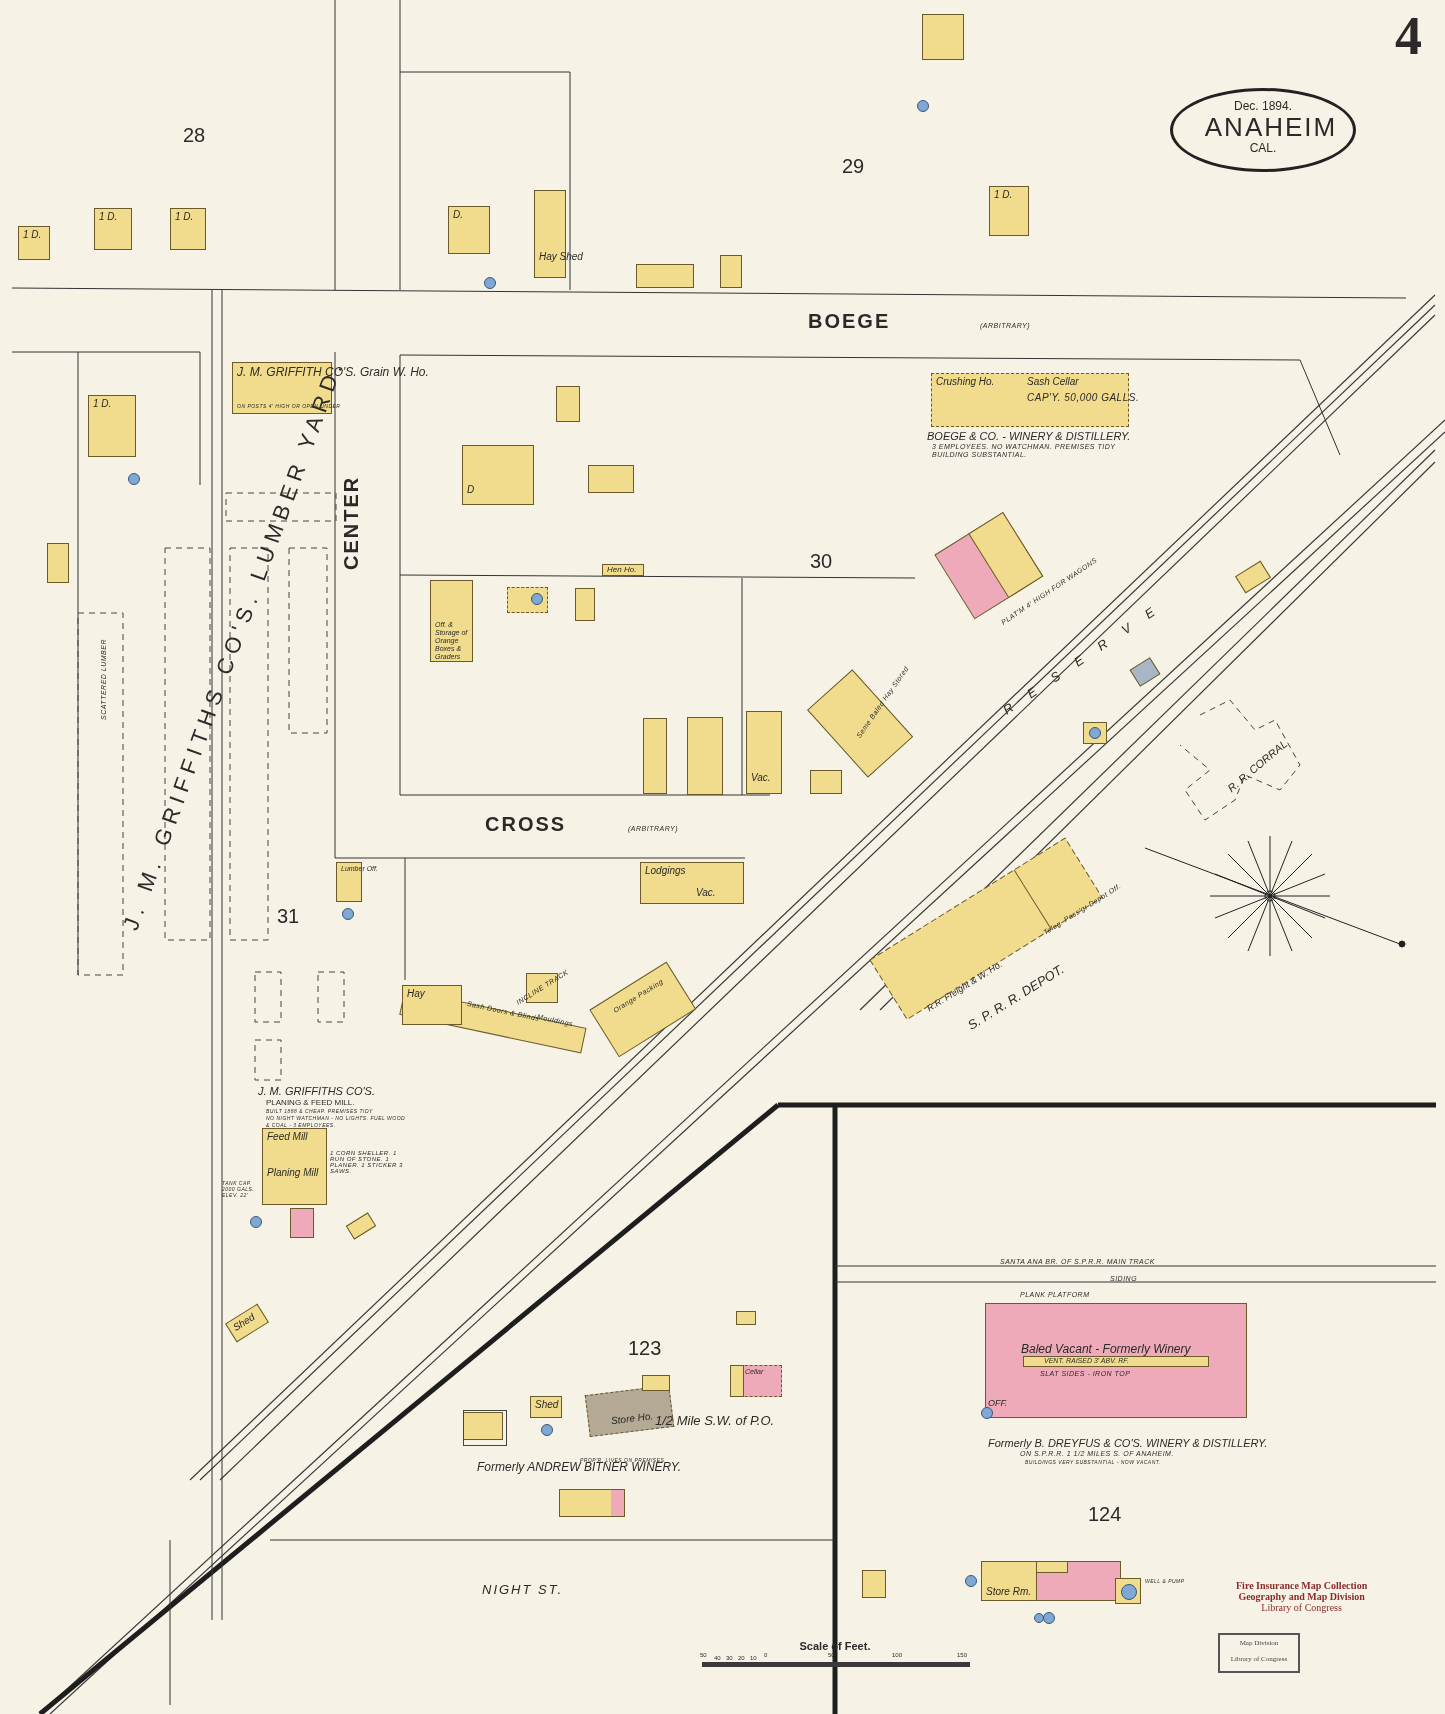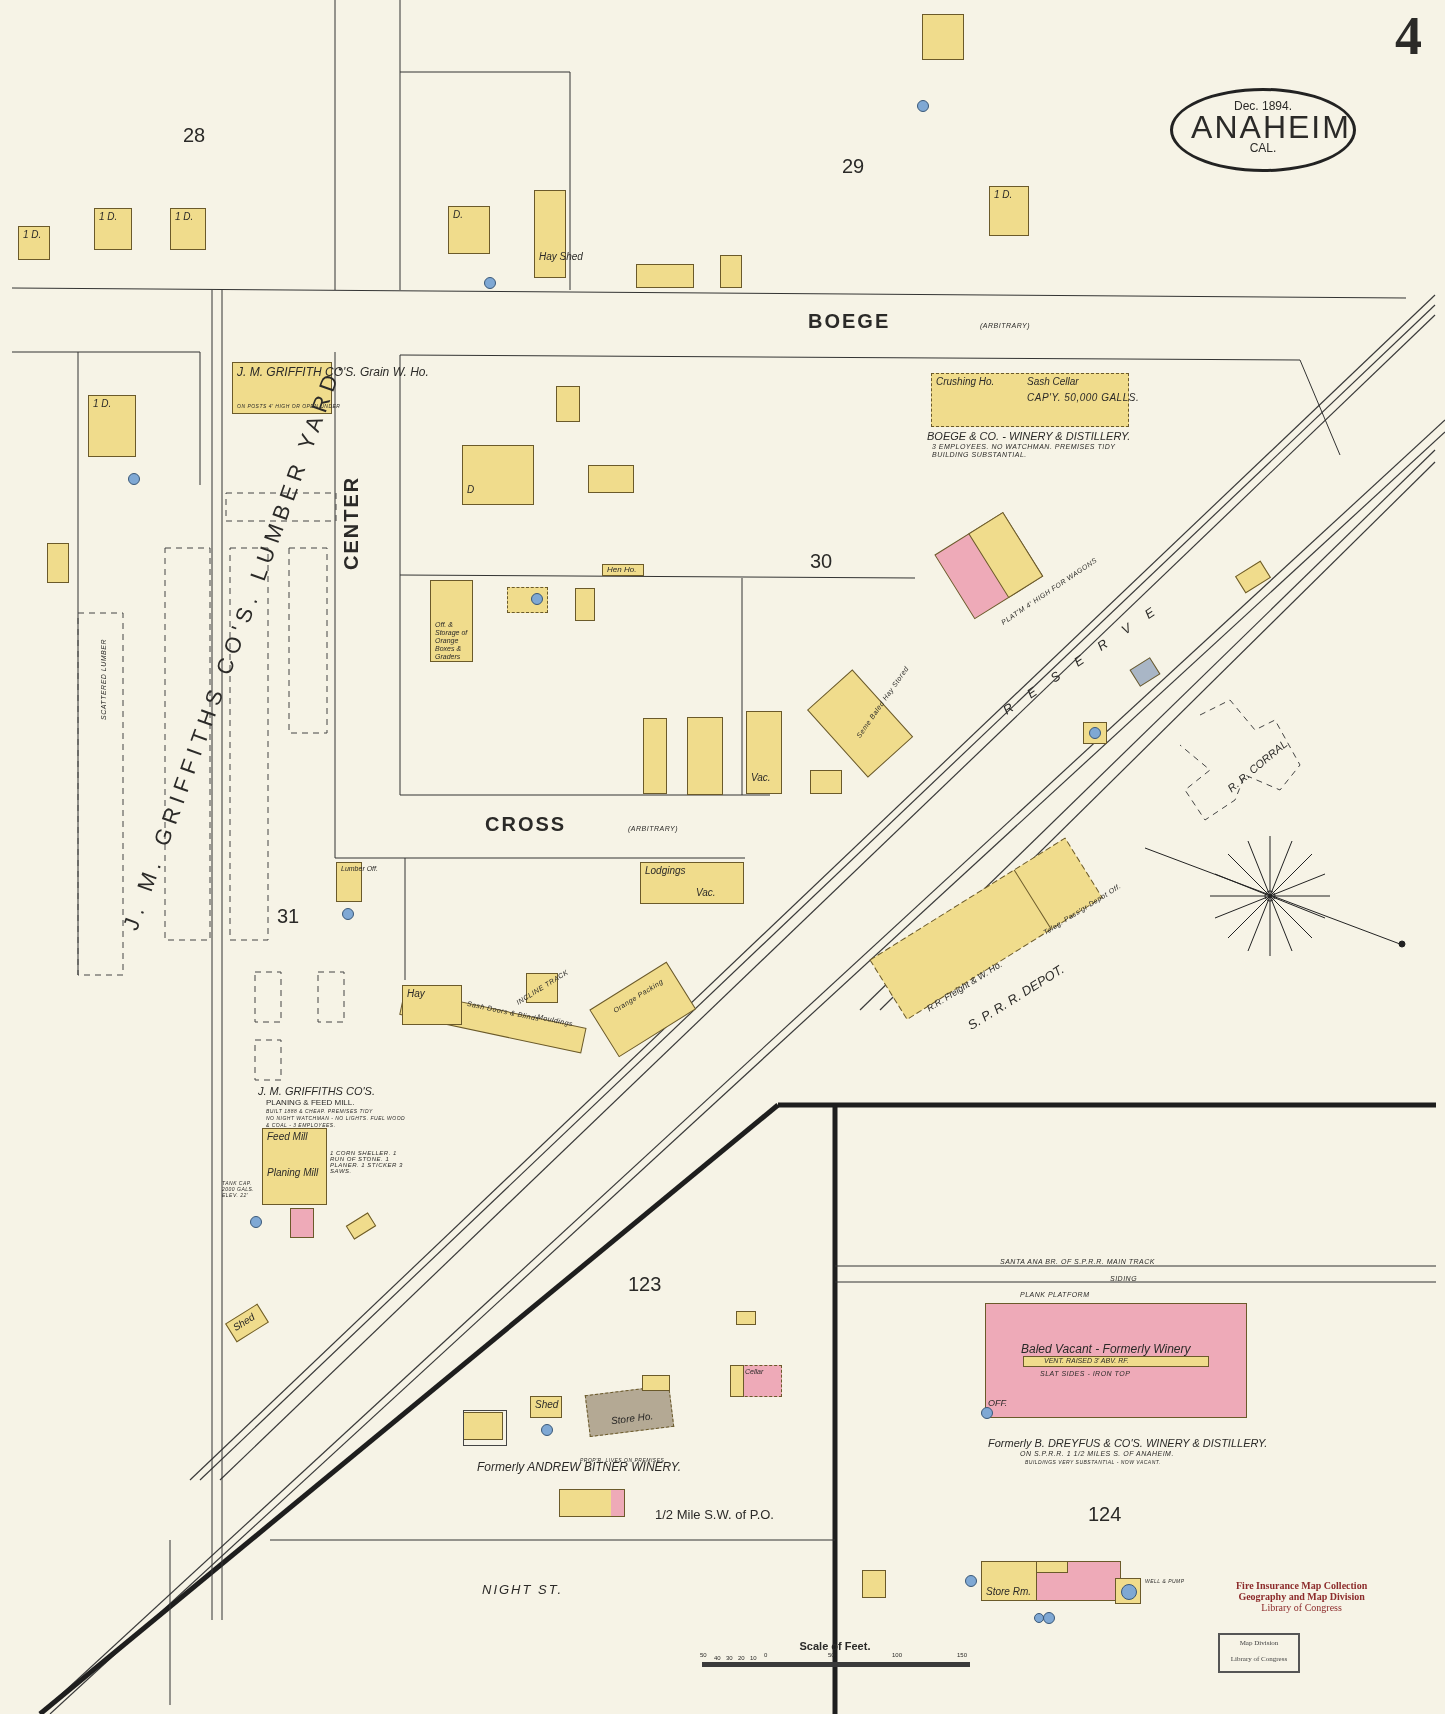--- a/index.html
+++ b/index.html
@@ -14,21 +14,21 @@
   .bld { position:absolute; background:#f0dc8c; border:1px solid #6b5a2a; box-sizing:border-box; }
   .bld.pink { background:#eeaab8; }
   .bld.gray { background:#b4a994; }
   .bld.dash { border-style:dashed; }
   .bld.outline { background:transparent; border:1px dashed #555; }
   .bld .t { position:absolute; left:4px; top:2px; font-size:10px; font-style:italic; white-space:nowrap; }
   .well { position:absolute; width:10px; height:10px; border-radius:50%; background:#7fa8d4; border:1px solid #3a5878; }
   #title-box { position:absolute; left:1170px; top:88px; width:180px; height:78px; border:3px solid #222;
                border-radius:50%; text-align:center; }
   #title-date { font-size:12px; margin-top:8px; }
-  #title-city { font-size:32px; letter-spacing:2px; line-height:28px;padding-left:16px; }
+  #title-city { font-size:26px; letter-spacing:2px; line-height:28px;padding-left:16px; }
   #title-state { font-size:12px; }
   #sheet-num { position:absolute; left:1395px; top:5px; font-family:"Liberation Serif", serif; font-size:54px; font-weight:bold; }
   .stamp1 { position:absolute; left:1236px; top:1580px; text-align:center; color:#8c2b2b; font-family:"Liberation Serif", serif; font-size:10px; line-height:11px; font-weight:bold; }
   .stamp2 { position:absolute; left:1218px; top:1633px; width:78px; height:36px; border:2px solid #555; font-family:"Liberation Serif", serif; font-size:7px; color:#444; text-align:center; }
   .scale { position:absolute; left:700px; top:1640px; width:270px; }
   .scale-title { font-size:11px; text-align:center; font-weight:bold; }
 </style>
 </head>
 <body>
 
@@ -129,21 +129,21 @@
 <div id="title-box">
   <div id="title-date">Dec. 1894.</div>
   <div id="title-city">ANAHEIM</div>
   <div id="title-state">CAL.</div>
 </div>
 
 <div class="lbl block" style="left:183px;top:124px;">28</div>
 <div class="lbl block" style="left:842px;top:114px;margin-top:41px;">29</div>
 <div class="lbl block" style="left:810px;top:550px;">30</div>
 <div class="lbl block" style="left:277px;top:905px;">31</div>
-<div class="lbl block" style="left:628px;top:1273px;">123</div>
+<div class="lbl block" style="left:628px;top:1337px;">123</div>
 <div class="lbl block" style="left:1088px;top:1503px;">124</div>
 
 <div class="lbl street" style="left:808px;top:310px;">BOEGE</div>
 <div class="lbl tiny" style="left:980px;top:322px;">(ARBITRARY)</div>
 <div class="lbl street" style="left:485px;top:813px;">CROSS</div>
 <div class="lbl tiny" style="left:628px;top:825px;">(ARBITRARY)</div>
 <div class="lbl street" style="left:340px;top:570px;transform:rotate(-90deg);transform-origin:left top;">CENTER</div>
 <div class="lbl" style="left:482px;top:1582px;font-size:13px;font-style:italic;letter-spacing:2px;">NIGHT ST.</div>
 
 <div class="bld" style="left:18px;top:226px;width:32px;height:34px;">
@@ -273,21 +273,21 @@
 <div class="bld" style="left:642px;top:1375px;width:28px;height:16px;"></div>
 <div class="bld pink dash" style="left:730px;top:1365px;width:52px;height:32px;">
     <span class="t" style="font-size:7px;left:14px;">Cellar</span>
   </div>
 <div class="bld" style="left:730px;top:1365px;width:14px;height:32px;"></div>
 <div class="bld" style="left:559px;top:1489px;width:66px;height:28px;"></div>
 <div class="bld pink" style="left:611px;top:1489px;width:14px;height:28px;border-left:none;"></div>
 <div class="bld" style="left:736px;top:1311px;width:20px;height:14px;"></div>
 <div class="lbl" style="left:477px;top:1460px;font-size:12px;font-style:italic;">Formerly ANDREW BITNER WINERY.</div>
 <div class="lbl tiny" style="left:580px;top:1457px;font-size:5px;">PROP'R. LIVES ON PREMISES</div>
-<div class="lbl" style="left:655px;top:1507px;font-size:13px;">1/2 Mile S.W. of P.O.</div>
+<div class="lbl" style="left:655px;top:1413px;font-size:13px;font-style:italic;">1/2 Mile S.W. of P.O.</div>
 
 <div class="lbl tiny" style="left:1000px;top:1258px;">SANTA ANA BR. OF S.P.R.R. MAIN TRACK</div>
 <div class="lbl tiny" style="left:1110px;top:1275px;">SIDING</div>
 <div class="lbl tiny" style="left:1020px;top:1291px;">PLANK PLATFORM</div>
 <div class="bld pink" style="left:985px;top:1303px;width:262px;height:115px;">
   <span class="t" style="left:35px;top:38px;font-size:12px;">Baled Vacant - Formerly Winery</span>
 </div>
 <div class="bld" style="left:1023px;top:1356px;width:186px;height:11px;">
     <span class="t" style="top:0;font-size:7px;left:20px;">VENT. RAISED 3' ABV. RF.</span>
   </div>

